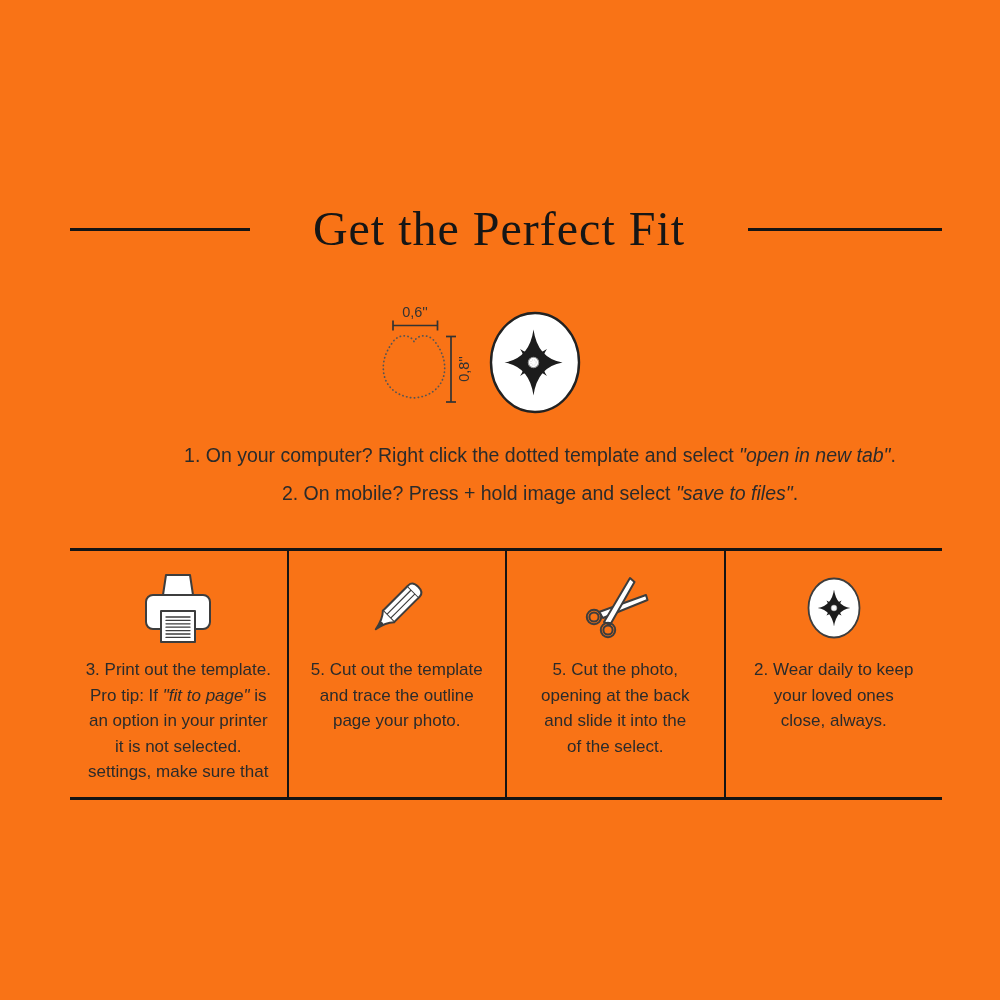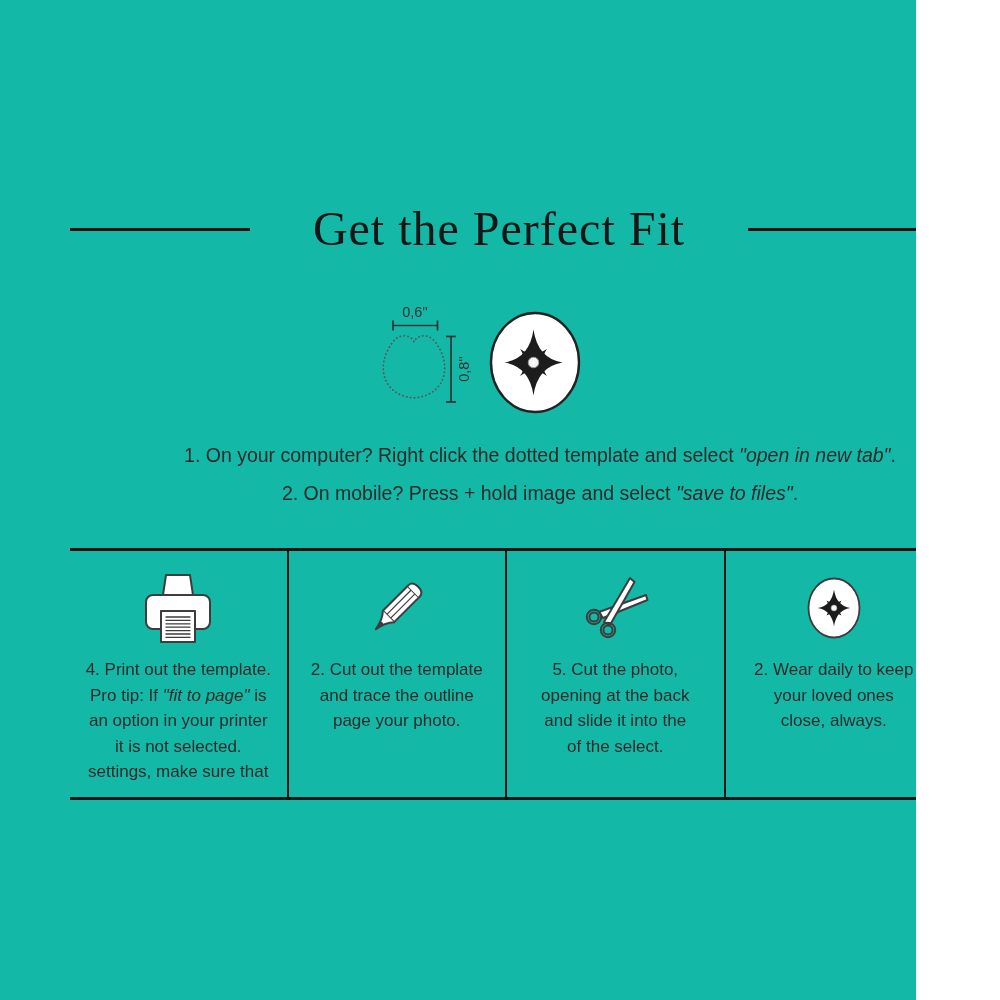--- a/index.html
+++ b/index.html
@@ -1,17 +1,17 @@
 <!DOCTYPE html>
 <html><head>
 <meta charset="utf-8">
 <style>
   html,body{margin:0;padding:0;background:#ffffff;}
   .page{
-    position:relative;width:916px;height:1000px;background:#14b8a6;
+    position:relative;width:1000px;height:1000px;background:#f97316;
     font-family:"Liberation Sans",sans-serif;color:#2b2b2b;overflow:hidden;
   }
   
   .title-row{position:absolute;left:70px;top:194px;width:872px;height:70px;display:flex;align-items:center;}
   .rule{height:3px;background:#141414;}
   .rule-left{width:180px;}
   .rule-right{width:194px;}
   .title{
     flex:1;text-align:center;margin:0;font-family:"Liberation Serif",serif;
     font-weight:500;font-size:48px;line-height:1;letter-spacing:1px;color:#161616;
@@ -98,21 +98,21 @@
               <line x1="-12" y1="11.4" x2="12" y2="11.4"></line>
             <line x1="-12" y1="14.8" x2="12" y2="14.8"></line>
               <line x1="-12" y1="18.2" x2="12" y2="18.2"></line>
             <line x1="-12" y1="21.6" x2="12" y2="21.6"></line>
               <line x1="-12" y1="25" x2="12" y2="25"></line>
             <line x1="-12" y1="28.4" x2="12" y2="28.4"></line>
           </g>
         </svg>
       </div>
       <div class="step-text">
-        <div>4. Print out the template.</div>
+        <div>3. Print out the template.</div>
         <div><span>Pro tip: If </span><span class="italic">"fit to page"</span><span> is</span></div>
         <div>an option in your printer</div>
         <div>it is not selected.</div>
         <div>settings, make sure that</div>
       </div>
     </div>
 
     <div class="step-cell">
       <div class="icon-box">
         <svg width="76" height="76" viewBox="-38 -38 76 76" fill="none" stroke="#3d3d3d" stroke-width="2" stroke-linejoin="round" stroke-linecap="round">
@@ -120,21 +120,21 @@
             <path d="M-8,-22 L-8,-24 Q-8,-30 0,-30 Q8,-30 8,-24 L8,-22 Z" fill="#ffffff"></path>
             <path d="M-8,-22 L-8,12 L8,12 L8,-22" fill="#ffffff"></path>
             <line x1="-2.7" y1="-22" x2="-2.7" y2="12" stroke-width="1.2"></line>
             <line x1="2.7" y1="-22" x2="2.7" y2="12" stroke-width="1.2"></line>
             <path d="M-8,12 Q-2,18 0,30 Q2,18 8,12" fill="#ffffff"></path>
             <path d="M-2.4,21.5 L0,30 L2.4,21.5 Q0,19.3 -2.4,21.5 Z" fill="#3d3d3d" stroke="none"></path>
           </g>
         </svg>
       </div>
       <div class="step-text">
-        <div>2. Cut out the template</div>
+        <div>5. Cut out the template</div>
         <div>and trace the outline</div>
         <div>page your photo.</div>
       </div>
     </div>
 
     <div class="step-cell">
       <div class="icon-box">
         <svg width="72" height="72" viewBox="-36 -36 72 72" fill="none" stroke="#3d3d3d" stroke-width="2" stroke-linejoin="round" stroke-linecap="round">
           <path d="M-16,4 L31,-13 L32.5,-8 L-12,10 Z" fill="#ffffff"></path>
           <path d="M-11,14 L15,-30 L19.5,-26 L-5,17 Z" fill="#ffffff"></path>

